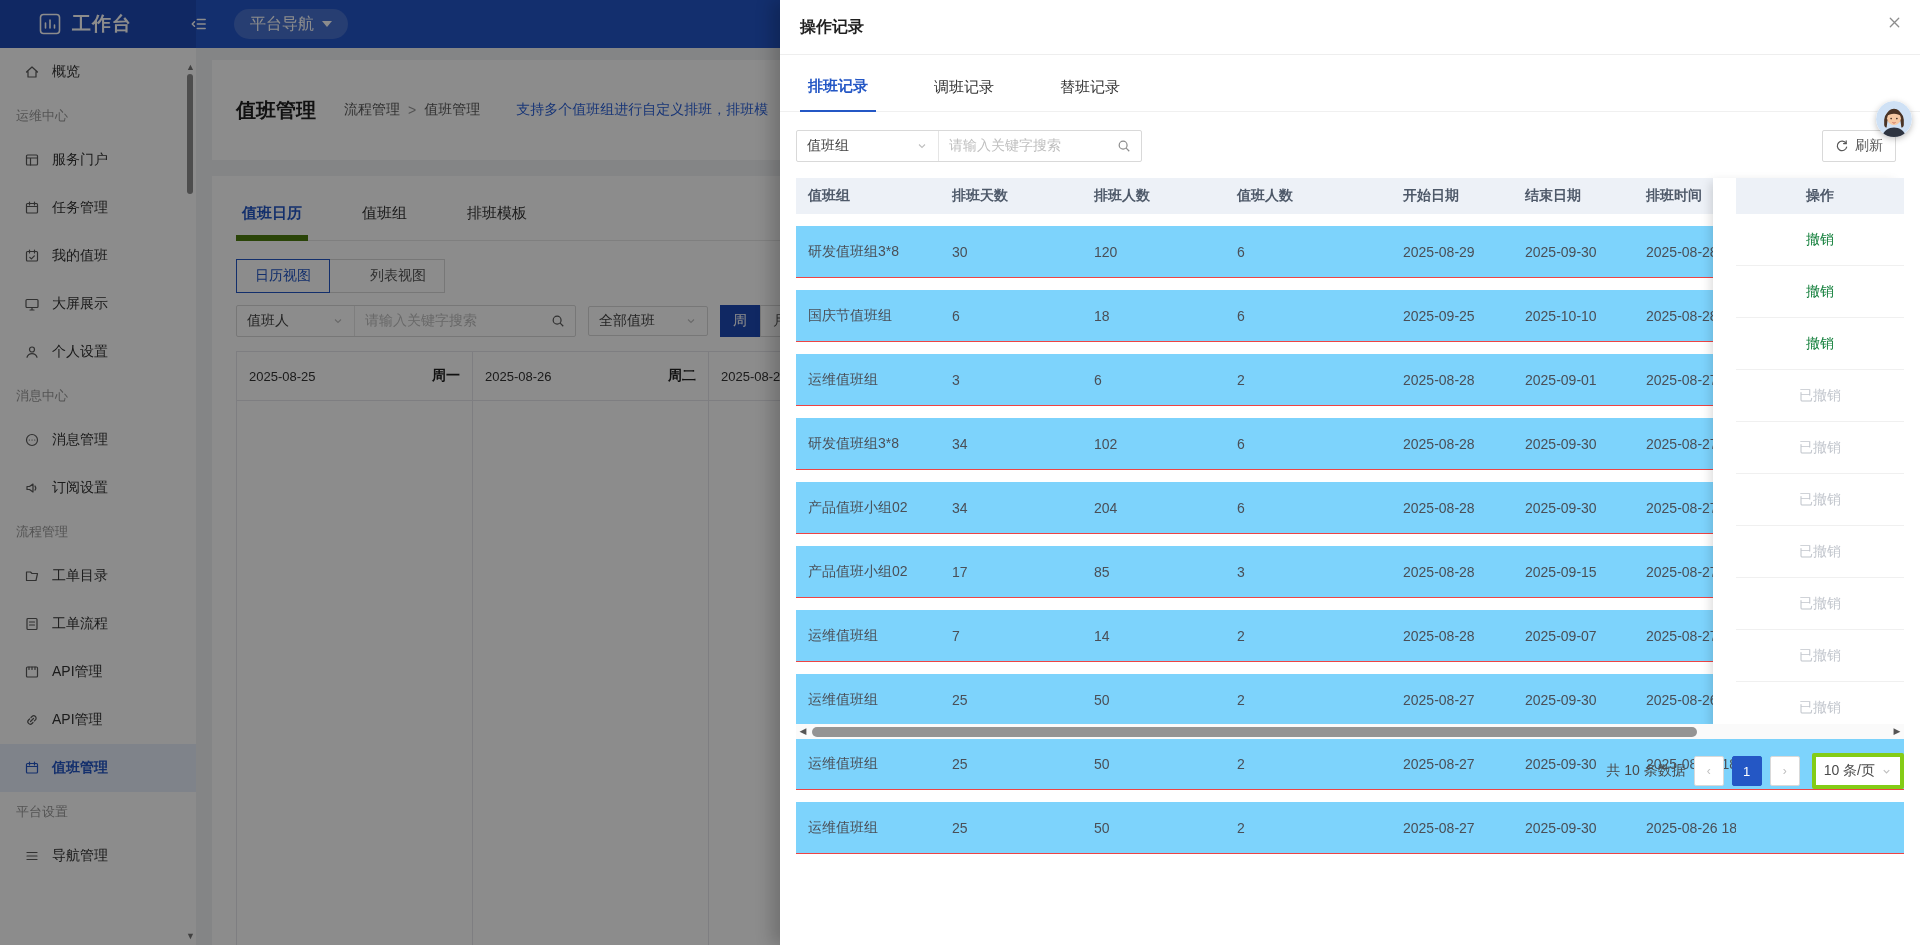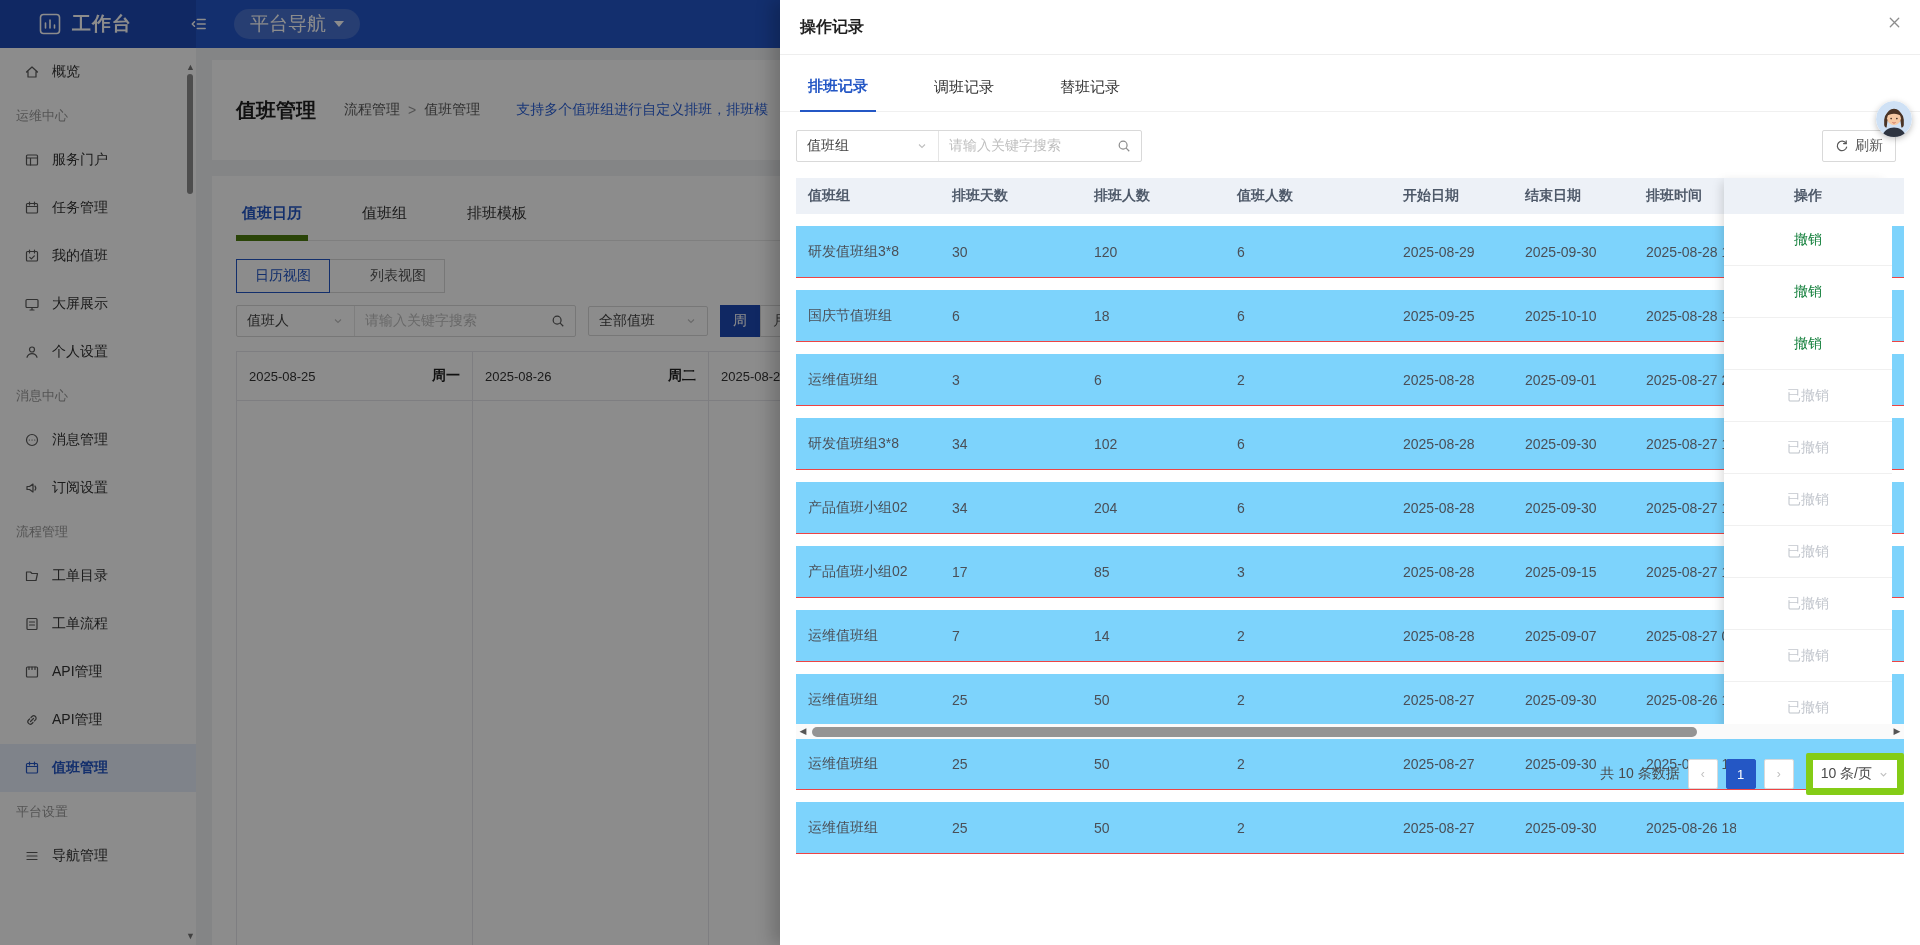--- a/index.html
+++ b/index.html
@@ -4,21 +4,21 @@
 <style>
   html,body{margin:0;padding:0;background:#222;}
   .stage{position:relative;width:1920px;height:945px;overflow:hidden;background:#f0f2f5;
          font-family:"Liberation Sans","DejaVu Sans",sans-serif;font-size:14px;color:#333;}
   
   .topbar{position:absolute;left:0;top:0;width:1920px;height:48px;background:#2456c8;display:flex;align-items:center;z-index:10;}
   .logo{width:196px;height:48px;display:flex;align-items:center;padding-left:38px;box-sizing:border-box;background:#1e49b4;}
   .logo .ttl{color:#fff;font-size:19px;font-weight:bold;margin-left:10px;letter-spacing:1px;}
   .fold{margin-left:-8px;padding:0 2px;display:flex;align-items:center;cursor:pointer;}
   .navpill{margin-left:24px;height:30px;padding:0 16px;border-radius:16px;background:rgba(255,255,255,0.16);
-           display:flex;align-items:center;gap:8px;color:#fff;font-size:19px;cursor:pointer;}
+           display:flex;align-items:center;gap:8px;color:#fff;font-size:16px;cursor:pointer;}
   .caret{width:0;height:0;border-left:5px solid transparent;border-right:5px solid transparent;border-top:6px solid #fff;}
   
   .sidebar{position:absolute;left:0;top:48px;width:196px;height:897px;background:#fff;z-index:5;}
   .side-item{height:48px;display:flex;align-items:center;padding-left:24px;gap:12px;color:#333;cursor:pointer;}
   .side-item .icn{display:flex;color:#595959;}
   .side-item.active{background:#e8eefb;color:#2457c5;font-weight:bold;}
   .side-item.active .icn{color:#2457c5;}
   .side-section{height:40px;display:flex;align-items:center;padding-left:16px;color:#999;font-size:13px;}
   .side-scroll{position:absolute;right:2px;top:14px;width:8px;}
   .side-scroll .arr{color:#777;font-size:9px;text-align:center;line-height:10px;}
@@ -64,33 +64,33 @@
   .dtab{padding:0 8px 14px;font-size:15px;color:#333;cursor:pointer;}
   .dtab.active{color:#2457c5;font-weight:bold;border-bottom:2px solid #2457c5;margin-bottom:-1px;}
   .d-toolbar{position:absolute;left:16px;top:130px;display:flex;}
   .d-refresh{position:absolute;right:24px;top:130px;height:30px;padding:0 12px;border:1px solid #d9d9d9;border-radius:2px;
              display:flex;align-items:center;gap:6px;color:#595959;background:#fff;cursor:pointer;}
   .otable{position:absolute;left:16px;top:178px;width:1108px;}
   .ohead{display:flex;height:36px;background:#edf1f7;align-items:center;}
   .ohead .hc{color:#4e5969;font-weight:bold;padding-left:12px;box-sizing:border-box;white-space:nowrap;overflow:hidden;}
   .orow{display:flex;height:51px;align-items:center;border-bottom:1px solid #ef4444;background:#7dd3fc;margin-top:12px;}
   .orow .c{padding-left:12px;box-sizing:border-box;white-space:nowrap;overflow:hidden;color:#4a4f57;}
-  .actioncol{position:absolute;right:12px;top:0;width:168px;background:#fff;box-shadow:-6px 0 10px -4px rgba(0,0,0,0.15);}
+  .actioncol{position:absolute;right:0;top:0;width:168px;background:#fff;box-shadow:-6px 0 10px -4px rgba(0,0,0,0.15);padding-left:23px;}
   .actioncol .hc{height:36px;background:#edf1f7;display:flex;align-items:center;justify-content:center;color:#4e5969;font-weight:bold;}
   .actioncol .ac{height:51px;display:flex;align-items:center;justify-content:center;border-bottom:1px solid #f0f0f0;}
   .lnk{color:#15803d;cursor:pointer;}
   .lnk.disabled{color:#c3c7ce;cursor:default;}
   .hscroll{position:absolute;left:16px;top:724px;width:1108px;height:15px;background:#fafafa;display:flex;align-items:center;}
   .hs-arr{width:14px;text-align:center;color:#555;font-size:9px;line-height:15px;cursor:pointer;}
   .hs-track{flex:1;height:15px;position:relative;}
   .hs-thumb{position:absolute;left:2px;top:2.5px;width:885px;height:10px;background:#949494;border-radius:5px;cursor:grab;}
   .d-pagination{position:absolute;right:16px;top:753px;display:flex;align-items:center;gap:8px;color:#4a4a4a;}
   .pgbtn{width:28px;height:28px;border:1px solid #d9d9d9;border-radius:2px;display:flex;align-items:center;justify-content:center;color:#bfbfbf;background:#fff;cursor:pointer;font-size:12px;}
   .pgbtn.cur{background:#2457c5;border-color:#2457c5;color:#fff;font-size:13px;}
-  .pgsize{height:28px;border:7px solid #84cc16;border-radius:2px;display:flex;align-items:center;gap:6px;padding:0 8px;background:#fff;cursor:pointer;margin-left:4px;}
+  .pgsize{height:28px;border:4px solid #84cc16;border-radius:2px;display:flex;align-items:center;gap:6px;padding:0 8px;background:#fff;cursor:pointer;margin-left:4px;}
   
   .floating-avatar{position:absolute;left:1876px;top:101px;width:36px;height:36px;border-radius:50%;z-index:60;
                    box-shadow:0 2px 6px rgba(0,0,0,0.25);overflow:hidden;cursor:pointer;}
 </style>
 </head>
 <body>
 
 <div class="stage">
 
   <header class="topbar">

